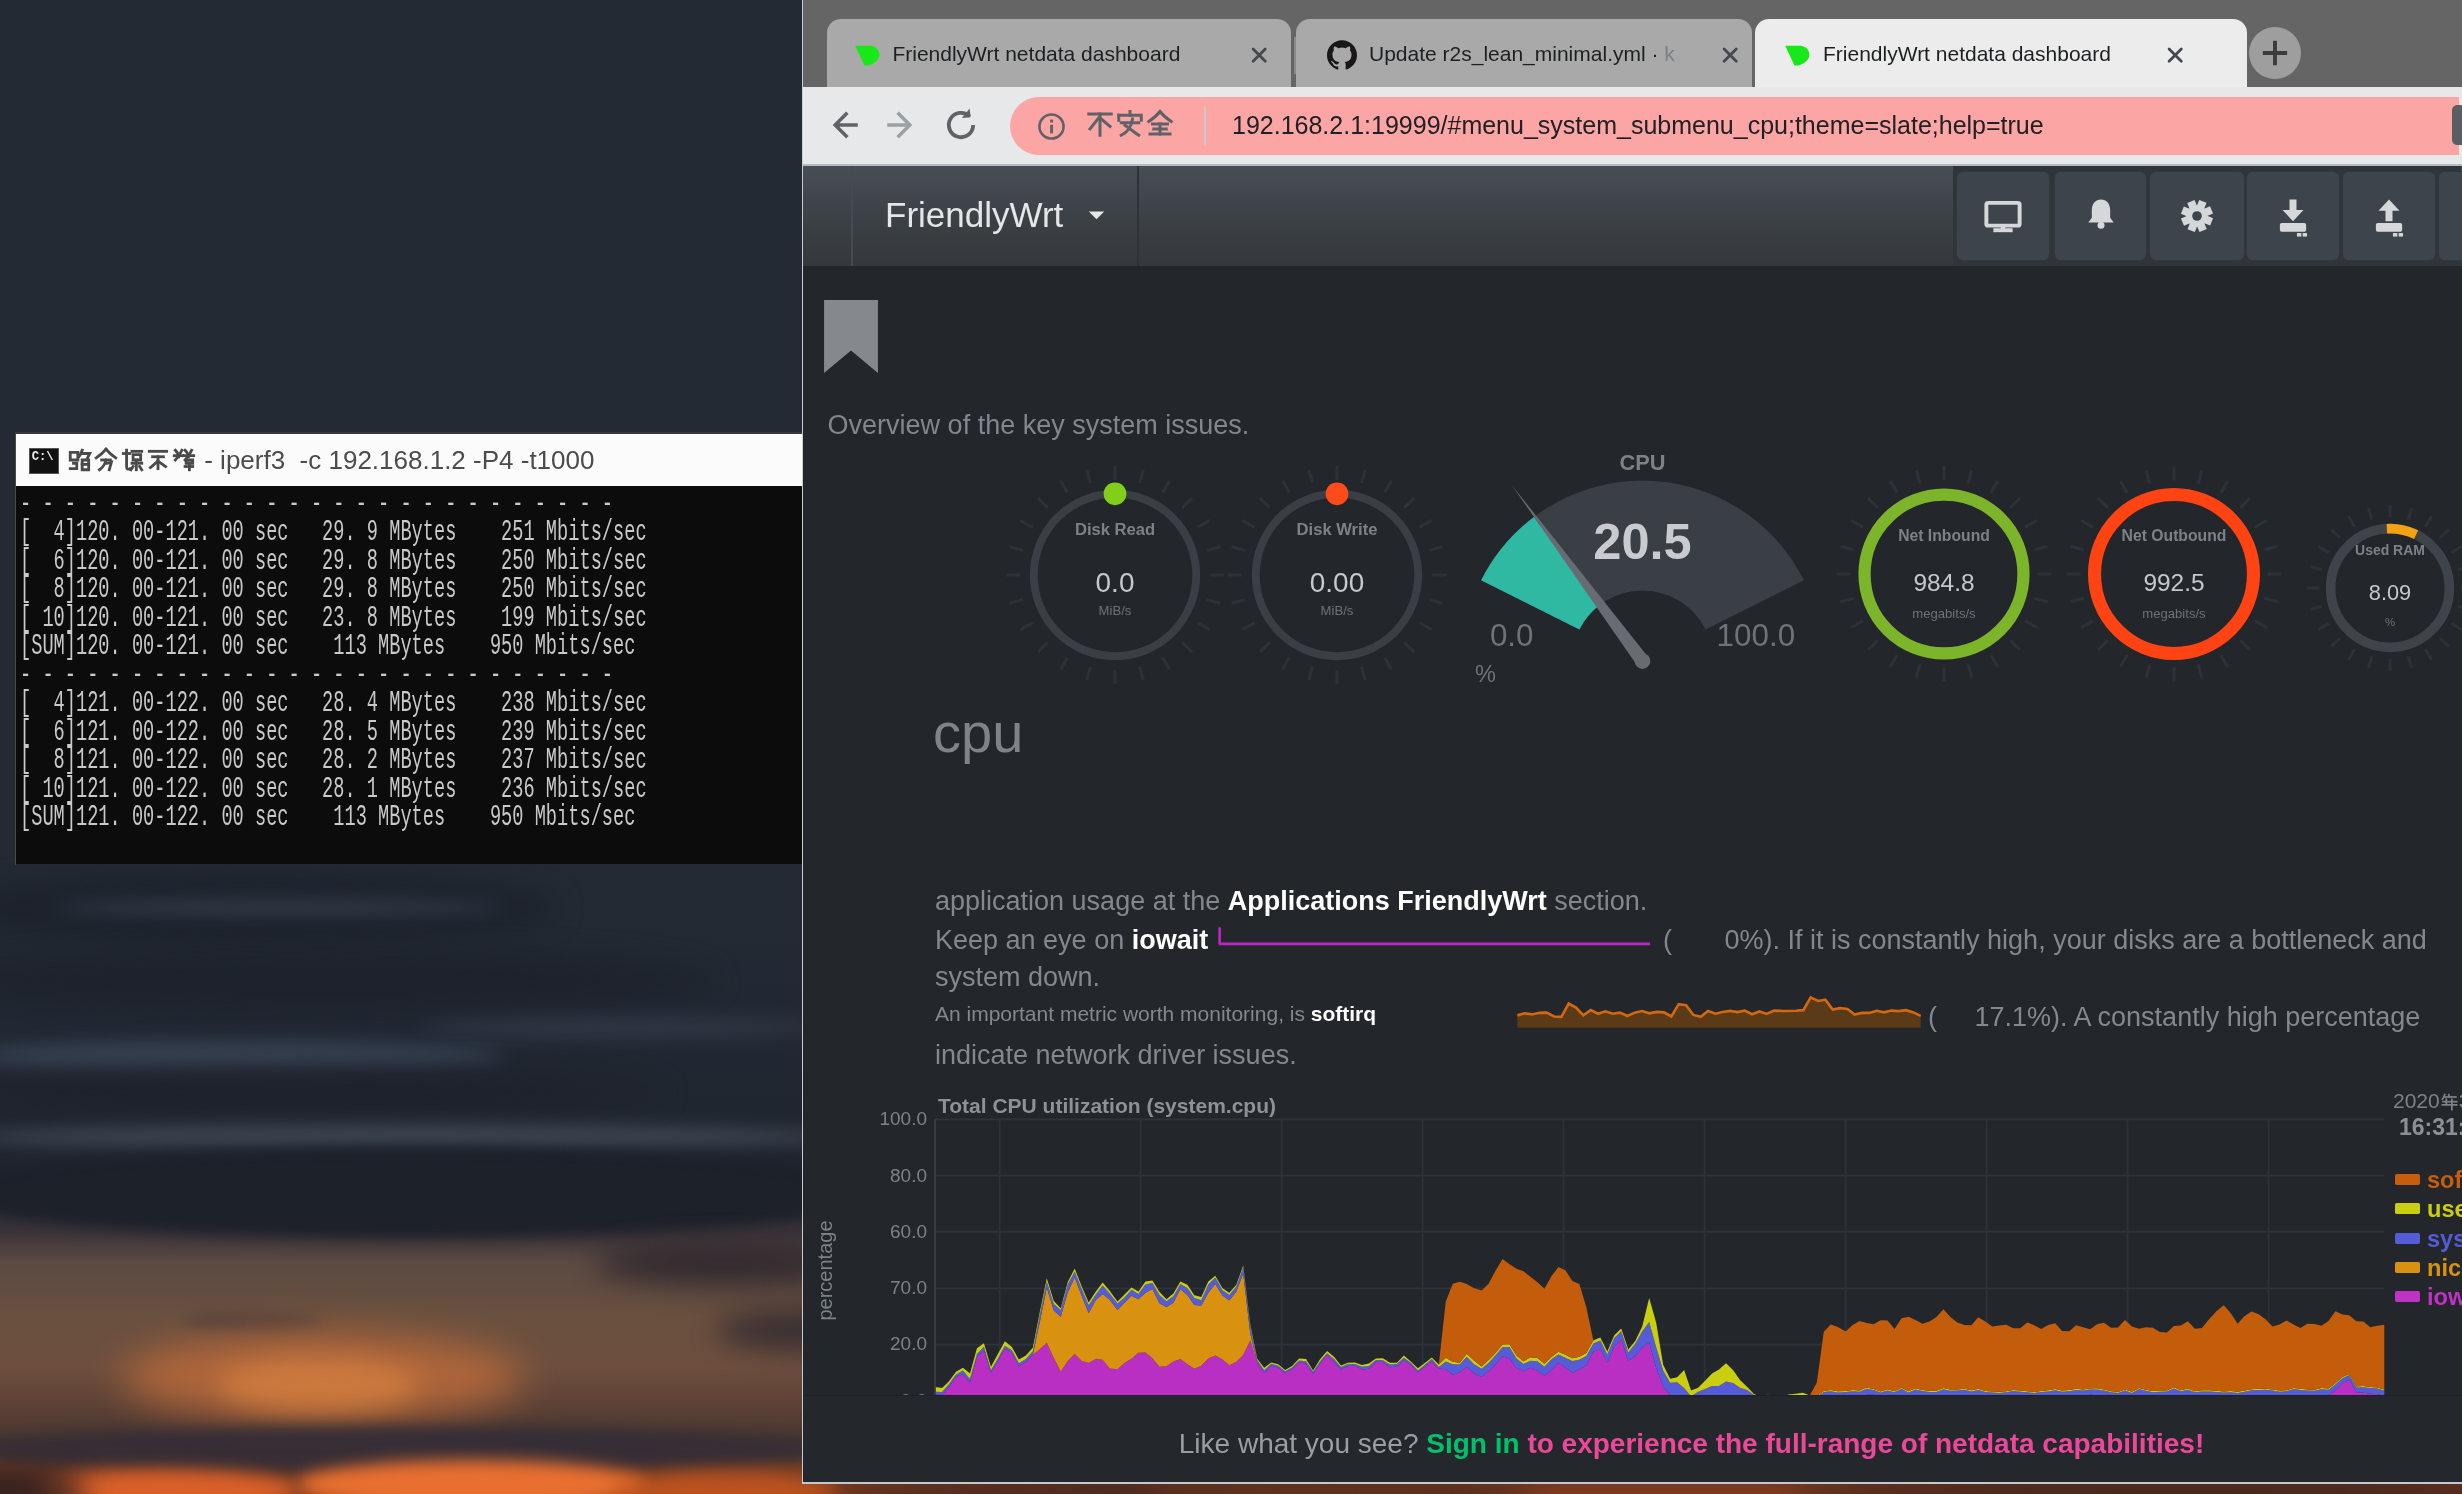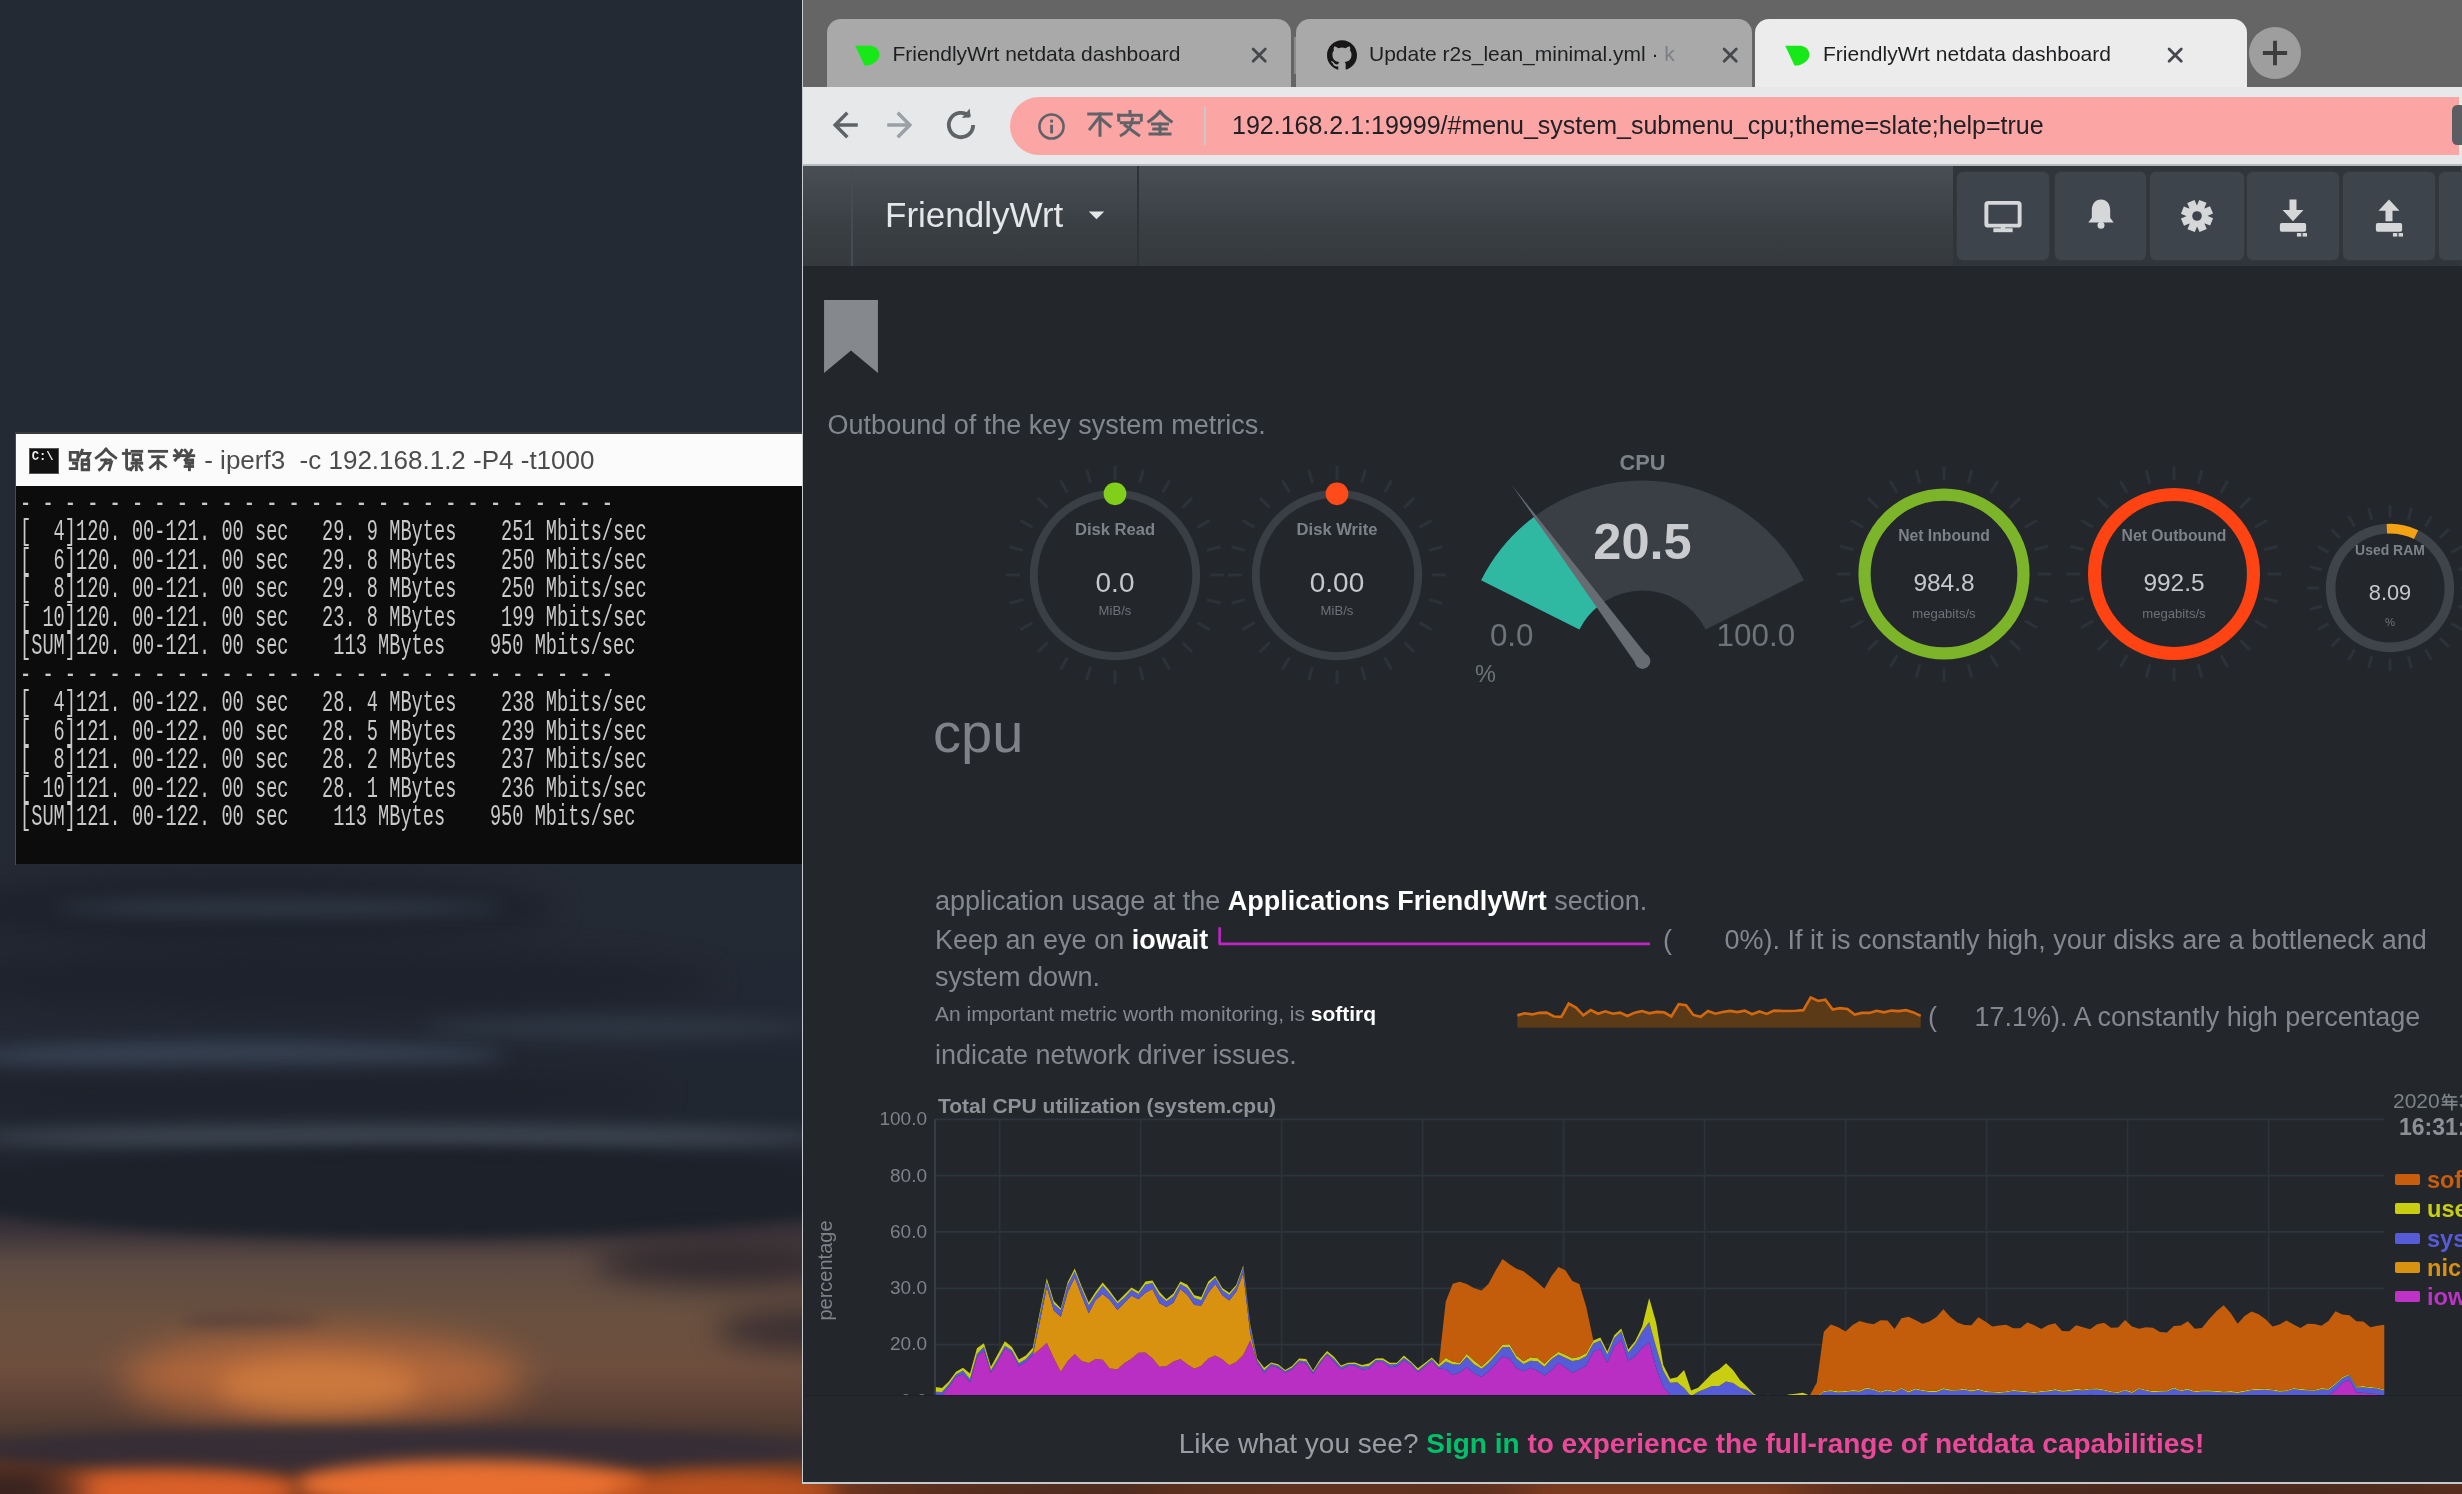--- a/index.html
+++ b/index.html
@@ -252,21 +252,21 @@
         </div>
         <div class="navbtn" style="left:1635px;width:35px"></div>
     </div>
   </div>
 </div>
 
 <div class="abs" style="left:804px;top:166px;width:1658px;height:1229px;overflow:hidden;z-index:5">
   <svg class="abs" style="left:20px;top:134px" width="54" height="73" viewBox="0 0 62 84">
       <path d="M0 0 H62 V84 L31 58 L0 84 Z" fill="#85898e"></path>
     </svg>
-  <div class="abs" style="left:23.6px;top:244px;font-size:27px;color:#82878d">Outbound of the key system metrics.</div>
+  <div class="abs" style="left:23.6px;top:244px;font-size:27px;color:#82878d">Overview of the key system issues.</div>
   <div class="abs" style="left:129px;top:534px;font-size:56px;color:#7f8389">cpu</div>
   <div class="abs" style="left:131px;top:720px;font-size:27px;color:#84888e;white-space:nowrap">application usage at the <b style="color:#fff">Applications FriendlyWrt</b> section.</div>
   <div class="abs" style="left:131px;top:759px;font-size:27px;color:#84888e;white-space:nowrap">Keep an eye on <b style="color:#fff">iowait</b></div>
   <div class="abs" style="left:859px;top:759px;font-size:27px;color:#84888e;white-space:nowrap">(&nbsp;&nbsp;&nbsp;&nbsp;&nbsp;&nbsp;&nbsp;0%). If it is constantly high, your disks are a bottleneck and</div>
   <div class="abs" style="left:131px;top:796px;font-size:27px;color:#84888e;white-space:nowrap">system down.</div>
   <div class="abs" style="left:131px;top:836px;font-size:21px;color:#84888e;white-space:nowrap">An important metric worth monitoring, is <b style="color:#fff">softirq</b></div>
   <div class="abs" style="left:1124px;top:836px;font-size:27px;color:#84888e;white-space:nowrap">(&nbsp;&nbsp;&nbsp;&nbsp;&nbsp;17.1%). A constantly high percentage</div>
   <div class="abs" style="left:131px;top:874px;font-size:27px;color:#84888e;white-space:nowrap">indicate network driver issues.</div>
   <div class="abs" style="left:134px;top:928px;font-size:21px;font-weight:bold;color:#8e9297;white-space:nowrap">Total CPU utilization (system.cpu)</div>
   <div class="abs" style="left:1589px;top:923px;font-size:21px;color:#7d8287;white-space:nowrap">2020<svg width="19" height="19" viewBox="0 0 24 24" style="vertical-align:-3.5px">
@@ -305,21 +305,21 @@
     <path d="M1071,1588.5 L1079,1589.8 L1087,1582.1 L1095,1571.0 L1103,1566.4 L1111,1573.0 L1119,1544.2 L1127,1538.4 L1135,1565.3 L1143,1550.8 L1151,1536.3 L1159,1542.8 L1167,1557.2 L1175,1552.4 L1183,1543.7 L1191,1502.6 L1199,1463.9 L1207,1490.0 L1215,1498.4 L1223,1468.2 L1231,1452.9 L1239,1473.5 L1247,1491.9 L1255,1479.6 L1263,1468.8 L1271,1478.2 L1280,1490.6 L1288,1482.6 L1296,1474.6 L1304,1479.2 L1312,1467.8 L1320,1466.7 L1328,1479.4 L1336,1488.0 L1344,1481.4 L1352,1467.8 L1360,1471.5 L1368,1483.6 L1376,1485.5 L1384,1467.8 L1392,1461.1 L1400,1475.3 L1408,1480.5 L1416,1471.6 L1424,1449.5 L1432,1516.6 L1440,1556.2 L1448,1566.6 L1456,1560.5 L1464,1562.5 L1472,1569.0 L1480,1564.6 L1488,1556.0 L1496,1556.6 L1504,1569.7 L1512,1556.8 L1520,1547.2 L1528,1554.0 L1536,1563.9 L1544,1560.8 L1552,1560.6 L1560,1563.5 L1568,1561.7 L1576,1556.0 L1584,1555.7 L1592,1560.8 L1600,1560.9 L1608,1552.6 L1616,1559.3 L1624,1567.0 L1632,1561.2 L1640,1554.8 L1648,1562.9 L1656,1490.6 L1664,1470.2 L1672,1467.9 L1680,1470.5 L1688,1475.3 L1697,1477.9 L1705,1470.4 L1713,1455.4 L1721,1441.9 L1729,1448.1 L1737,1453.2 L1745,1456.1 L1753,1462.3 L1761,1468.6 L1769,1476.0 L1777,1461.8 L1785,1451.2 L1793,1454.7 L1801,1467.1 L1809,1470.5 L1817,1497.2 L1825,1535.4 L1833,1532.0 L1841,1548.0 L1849,1529.2 L1857,1521.6 L1865,1545.7 L1873,1535.9 L1881,1519.2 L1889,1486.5 L1897,1515.1 L1905,1563.1 L1913,1579.0 L1921,1577.3 L1929,1569.1 L1937,1592.6 L1945,1589.4 L1953,1581.3 L1961,1573.2 L1969,1568.4 L1977,1561.5 L1985,1569.0 L1993,1580.5 L2001,1588.4 L2009,1596.7 L2017,1600.1 L2025,1597.3 L2033,1599.4 L2041,1599.1 L2049,1597.1 L2057,1596.4 L2065,1595.1 L2073,1598.4 L2081,1583.5 L2089,1525.4 L2097,1516.9 L2105,1519.9 L2114,1525.0 L2122,1517.5 L2130,1513.1 L2138,1515.2 L2146,1516.6 L2154,1512.1 L2162,1512.5 L2170,1522.1 L2178,1509.7 L2186,1508.0 L2194,1511.8 L2202,1516.0 L2210,1513.5 L2218,1508.4 L2226,1499.6 L2234,1508.4 L2242,1514.8 L2250,1517.6 L2258,1517.8 L2266,1508.7 L2274,1513.4 L2282,1519.4 L2290,1518.1 L2298,1517.3 L2306,1521.4 L2314,1521.2 L2322,1514.6 L2330,1517.7 L2338,1522.1 L2346,1517.6 L2354,1515.4 L2362,1524.5 L2370,1524.7 L2378,1517.8 L2386,1520.0 L2394,1522.4 L2402,1516.6 L2410,1515.1 L2418,1520.7 L2426,1520.3 L2434,1511.9 L2442,1519.2 L2450,1521.7 L2458,1520.0 L2466,1520.7 L2474,1525.7 L2482,1526.0 L2490,1518.7 L2498,1518.2 L2506,1513.3 L2514,1521.9 L2522,1521.1 L2531,1510.2 L2539,1501.6 L2547,1495.0 L2555,1503.8 L2563,1516.1 L2571,1507.3 L2579,1502.0 L2587,1505.3 L2595,1511.0 L2603,1519.2 L2611,1517.0 L2619,1512.3 L2627,1517.0 L2635,1521.1 L2643,1516.2 L2651,1516.5 L2659,1518.3 L2667,1513.1 L2675,1501.7 L2683,1505.5 L2691,1506.4 L2699,1513.3 L2707,1513.5 L2715,1520.1 L2723,1518.3 L2731,1517.2 L2731,1591.4 L2723,1589.1 L2715,1588.5 L2707,1587.5 L2699,1587.9 L2691,1573.6 L2683,1577.1 L2675,1584.3 L2667,1590.3 L2659,1589.8 L2651,1591.7 L2643,1591.4 L2635,1590.7 L2627,1589.6 L2619,1592.2 L2611,1592.6 L2603,1591.3 L2595,1590.5 L2587,1590.7 L2579,1591.1 L2571,1592.6 L2563,1594.1 L2555,1593.2 L2547,1593.6 L2539,1592.9 L2531,1592.4 L2522,1592.3 L2514,1593.4 L2506,1590.4 L2498,1592.2 L2490,1588.9 L2482,1592.5 L2474,1592.7 L2466,1593.2 L2458,1591.6 L2450,1589.6 L2442,1594.0 L2434,1591.4 L2426,1594.2 L2418,1593.4 L2410,1591.5 L2402,1590.0 L2394,1590.2 L2386,1591.3 L2378,1590.7 L2370,1592.0 L2362,1592.6 L2354,1590.9 L2346,1592.3 L2338,1593.1 L2330,1594.2 L2322,1593.4 L2314,1592.6 L2306,1591.9 L2298,1593.3 L2290,1594.1 L2282,1593.7 L2274,1593.1 L2266,1590.6 L2258,1592.3 L2250,1590.5 L2242,1591.4 L2234,1591.5 L2226,1589.8 L2218,1593.0 L2210,1593.0 L2202,1591.9 L2194,1590.0 L2186,1593.5 L2178,1589.4 L2170,1593.4 L2162,1591.2 L2154,1593.7 L2146,1590.8 L2138,1589.2 L2130,1592.7 L2122,1592.1 L2114,1593.1 L2105,1593.5 L2097,1592.0 L2089,1593.1 L2081,1599.0 L2073,1598.4 L2065,1595.1 L2057,1596.4 L2049,1597.1 L2041,1599.1 L2033,1599.4 L2025,1597.3 L2017,1600.1 L2009,1596.7 L2001,1588.4 L1993,1580.5 L1985,1569.0 L1977,1561.5 L1969,1568.4 L1961,1573.2 L1953,1581.3 L1945,1589.4 L1937,1592.6 L1929,1569.1 L1921,1577.3 L1913,1579.0 L1905,1563.1 L1897,1515.1 L1889,1486.5 L1881,1519.2 L1873,1535.9 L1865,1545.7 L1857,1521.6 L1849,1529.2 L1841,1548.0 L1833,1532.0 L1825,1535.4 L1817,1549.6 L1809,1554.0 L1801,1555.5 L1793,1551.7 L1785,1548.3 L1777,1554.2 L1769,1562.0 L1761,1555.3 L1753,1554.5 L1745,1559.0 L1737,1552.4 L1729,1539.5 L1721,1539.8 L1713,1549.6 L1705,1557.5 L1697,1565.0 L1688,1557.9 L1680,1550.4 L1672,1560.7 L1664,1559.5 L1656,1555.2 L1648,1562.9 L1640,1554.8 L1632,1561.2 L1624,1567.0 L1616,1559.3 L1608,1552.6 L1600,1560.9 L1592,1560.8 L1584,1555.7 L1576,1556.0 L1568,1561.7 L1560,1563.5 L1552,1560.6 L1544,1560.8 L1536,1563.9 L1528,1554.0 L1520,1547.2 L1512,1556.8 L1504,1569.7 L1496,1556.6 L1488,1556.0 L1480,1564.6 L1472,1569.0 L1464,1562.5 L1456,1560.5 L1448,1566.6 L1440,1556.2 L1432,1516.6 L1424,1449.5 L1416,1471.6 L1408,1480.5 L1400,1475.3 L1392,1461.1 L1384,1467.8 L1376,1485.5 L1368,1483.6 L1360,1471.5 L1352,1467.8 L1344,1481.4 L1336,1488.0 L1328,1479.4 L1320,1466.7 L1312,1467.8 L1304,1479.2 L1296,1474.6 L1288,1482.6 L1280,1490.6 L1271,1478.2 L1263,1468.8 L1255,1479.6 L1247,1491.9 L1239,1473.5 L1231,1452.9 L1223,1468.2 L1215,1498.4 L1207,1490.0 L1199,1463.9 L1191,1502.6 L1183,1543.7 L1175,1552.4 L1167,1557.2 L1159,1542.8 L1151,1536.3 L1143,1550.8 L1135,1565.3 L1127,1538.4 L1119,1544.2 L1111,1573.0 L1103,1566.4 L1095,1571.0 L1087,1582.1 L1079,1589.8 L1071,1588.5 Z" fill="#c35c0b"></path>
   <line x1="1071" y1="1282.0" x2="1071" y2="1644.5" stroke="#3a4046" stroke-width="2"></line>
   <path d="M1738 1177 L1738.0 1162.9 L1746.4 1160.5 L1754.8 1161.8 L1763.2 1160.0 L1771.6 1159.8 L1780.0 1164.2 L1788.4 1164.6 L1796.8 1149.4 L1805.2 1154.0 L1813.6 1162.9 L1822.0 1156.9 L1830.4 1161.0 L1838.8 1158.2 L1847.2 1161.0 L1855.6 1159.7 L1864.0 1163.6 L1872.4 1159.8 L1880.8 1157.9 L1889.2 1160.6 L1897.6 1158.9 L1906.0 1159.5 L1914.4 1164.2 L1922.8 1150.0 L1931.2 1151.3 L1939.6 1162.4 L1948.0 1164.5 L1956.4 1157.9 L1964.8 1161.0 L1973.2 1159.1 L1981.6 1157.8 L1990.0 1159.1 L1998.4 1157.5 L2006.8 1161.6 L2015.2 1158.4 L2023.6 1161.2 L2032.0 1157.4 L2040.4 1157.8 L2048.8 1157.9 L2057.2 1157.6 L2065.6 1156.9 L2074.0 1142.3 L2082.4 1146.4 L2090.8 1144.9 L2099.2 1156.3 L2107.6 1154.6 L2116.0 1155.6 L2124.4 1162.0 L2132.8 1160.1 L2141.2 1160.1 L2149.6 1157.6 L2158.0 1159.4 L2166.4 1157.4 L2174.8 1158.0 L2183.2 1156.9 L2191.6 1159.5 L2200.0 1163.5 L2200 1177 Z" fill="#5b3a17"></path>
     <path d="M1738.0 1162.9 L1746.4 1160.5 L1754.8 1161.8 L1763.2 1160.0 L1771.6 1159.8 L1780.0 1164.2 L1788.4 1164.6 L1796.8 1149.4 L1805.2 1154.0 L1813.6 1162.9 L1822.0 1156.9 L1830.4 1161.0 L1838.8 1158.2 L1847.2 1161.0 L1855.6 1159.7 L1864.0 1163.6 L1872.4 1159.8 L1880.8 1157.9 L1889.2 1160.6 L1897.6 1158.9 L1906.0 1159.5 L1914.4 1164.2 L1922.8 1150.0 L1931.2 1151.3 L1939.6 1162.4 L1948.0 1164.5 L1956.4 1157.9 L1964.8 1161.0 L1973.2 1159.1 L1981.6 1157.8 L1990.0 1159.1 L1998.4 1157.5 L2006.8 1161.6 L2015.2 1158.4 L2023.6 1161.2 L2032.0 1157.4 L2040.4 1157.8 L2048.8 1157.9 L2057.2 1157.6 L2065.6 1156.9 L2074.0 1142.3 L2082.4 1146.4 L2090.8 1144.9 L2099.2 1156.3 L2107.6 1154.6 L2116.0 1155.6 L2124.4 1162.0 L2132.8 1160.1 L2141.2 1160.1 L2149.6 1157.6 L2158.0 1159.4 L2166.4 1157.4 L2174.8 1158.0 L2183.2 1156.9 L2191.6 1159.5 L2200.0 1163.5" fill="none" stroke="#d4680e" stroke-width="3"></path>
   <path d="M1396 1081 H1890" stroke="#be25c4" stroke-width="3"></path>
   <path d="M1397 1062 V1081" stroke="#be25c4" stroke-width="3"></path>
 </svg>
 <div class="ylab" style="top:1108px">100.0</div>
 <div class="ylab" style="top:1165px">80.0</div>
 <div class="ylab" style="top:1221px">60.0</div>
-<div class="ylab" style="top:1277px">30.0</div>
+<div class="ylab" style="top:1277px">70.0</div>
 <div class="ylab" style="top:1333px">20.0</div>
 <div class="ylab" style="top:1390px">0.0</div>
 <div id="signbar"><span class="t">Like what you see? <b style="color:#00c16a">Sign in</b> <b style="color:#ec4899">to experience the full-range of netdata capabilities!</b></span></div>
 <div class="abs" style="left:0;top:0;z-index:6">
     <svg class="abs" style="left:984px;top:444px" width="262" height="262" viewBox="0 0 300 300">
       <line x1="259.0" y1="150.0" x2="275.0" y2="150.0" stroke="#2d3238" stroke-width="3.5"></line>
       <line x1="255.3" y1="178.2" x2="270.7" y2="182.4" stroke="#2d3238" stroke-width="3.5"></line>
       <line x1="244.4" y1="204.5" x2="258.3" y2="212.5" stroke="#2d3238" stroke-width="3.5"></line>
       <line x1="227.1" y1="227.1" x2="238.4" y2="238.4" stroke="#2d3238" stroke-width="3.5"></line>
       <line x1="204.5" y1="244.4" x2="212.5" y2="258.3" stroke="#2d3238" stroke-width="3.5"></line>

